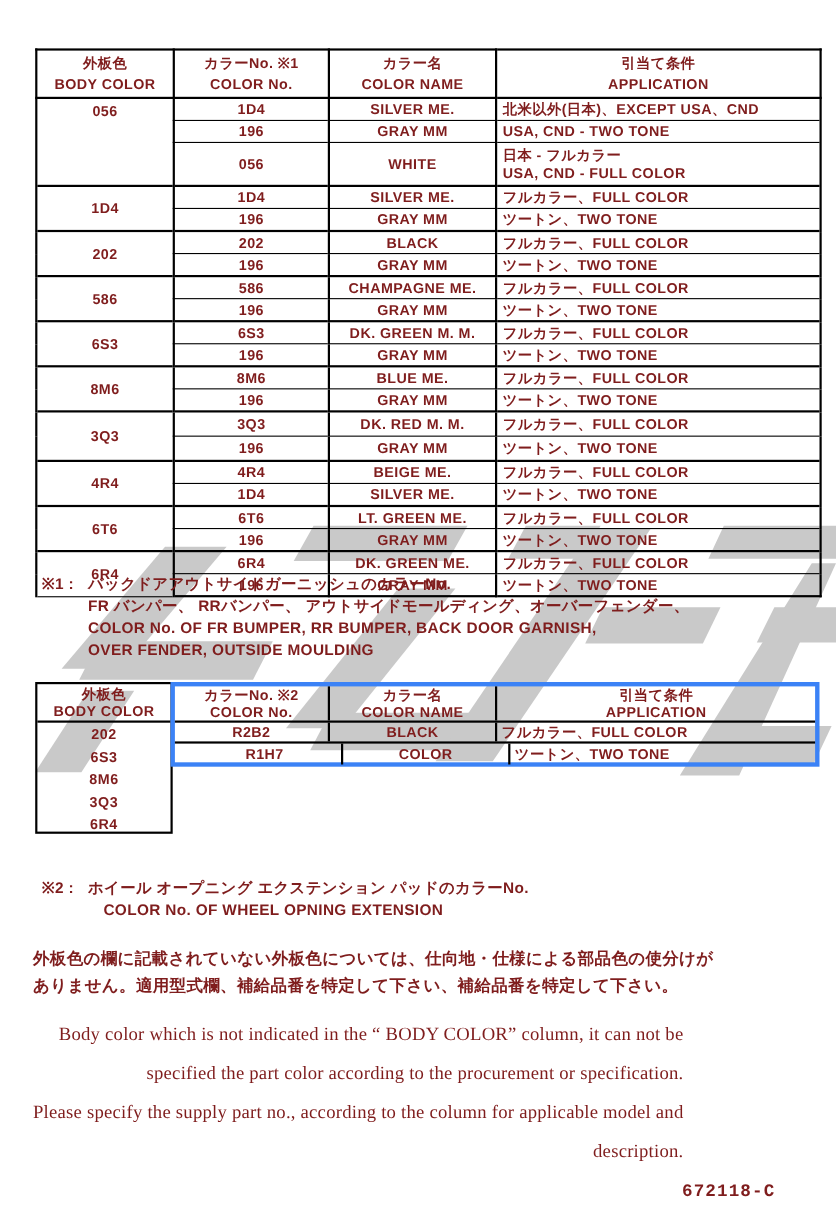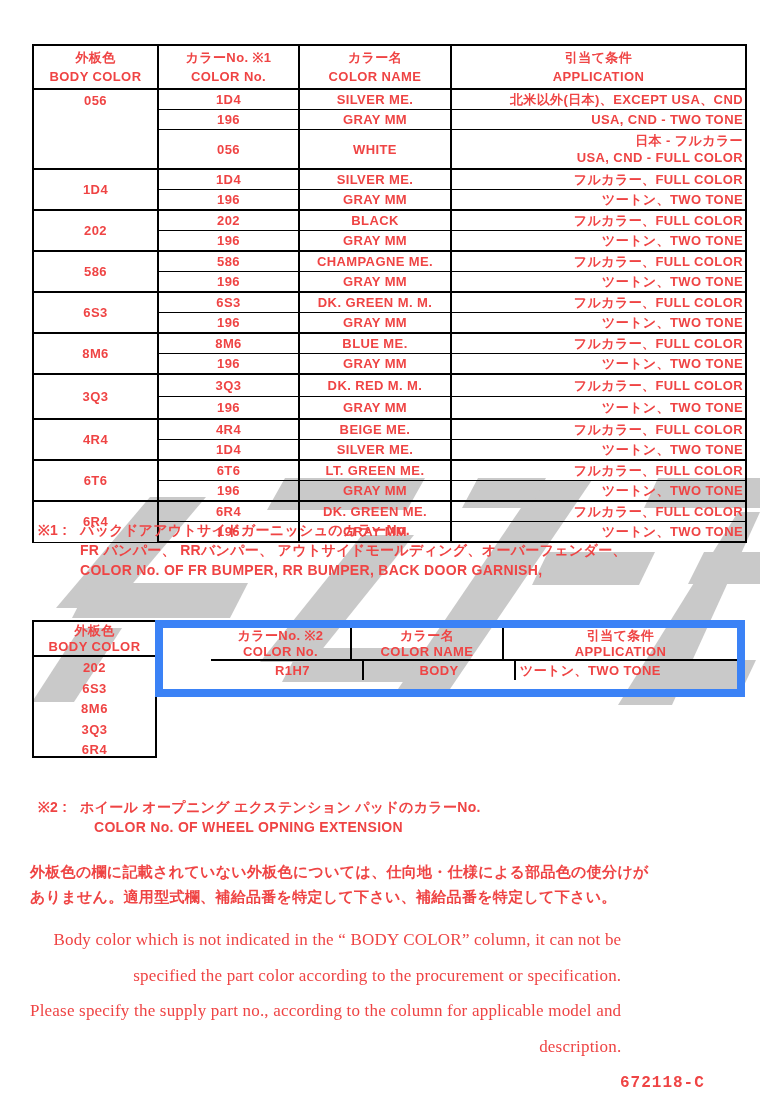--- a/index.html
+++ b/index.html
@@ -1,32 +1,32 @@
 <!DOCTYPE html>
 <html><head>
 <meta charset="utf-8">
 <style>
   html,body{margin:0;padding:0;background:#e8e8e8;}
   .page{position:relative;width:760px;height:1112px;background:#fff;overflow:hidden;
-        font-family:"Liberation Sans",sans-serif;color:#ef4444;}
+        font-family:"Liberation Sans",sans-serif;color:#7f1d1d;}
   .wm{position:absolute;left:0;top:0;z-index:0;}
   .layer{position:absolute;left:0;top:0;width:760px;height:1112px;z-index:1;}
 
   
   table.t1{position:absolute;left:32px;top:44px;border-collapse:collapse;table-layout:fixed;
            background:transparent;}
   .t1 th,.t1 td{border:2px solid #000;padding:0 2px;font-size:13px;font-weight:bold;
                 text-align:center;vertical-align:middle;letter-spacing:.4px;line-height:17px;
                 overflow:hidden;}
   .t1 td{border-top-width:1px;border-bottom-width:1px;}
   .t1 tr.gs td{border-top-width:2px;}
   .t1 tr:last-child td{border-bottom-width:2px;}
   .t1 th{height:42px;border-width:2px;}
   .t1 th .hl{line-height:19px;font-size:13px;}
-  .t1 td.app{text-align:right;padding-left:5px;white-space:pre-line;}
+  .t1 td.app{text-align:left;padding-left:5px;white-space:pre-line;}
   .t1 tr.r td{height:19px;}
   .t1 tr.rm td{height:21px;}
   .t1 tr.rt td{height:38px;}
   .t1 td.bc-top{vertical-align:top;padding-top:2px;}
 
   
   .note{position:absolute;display:flex;font-size:14px;font-weight:bold;line-height:20px;
         letter-spacing:.3px;}
   .note .lbl{width:42px;flex:0 0 42px;}
   .note1{left:38px;top:520px;}
@@ -35,21 +35,21 @@
 
   
   .t2{position:absolute;left:32px;top:620px;width:713px;height:140px;font-weight:bold;}
   .t2 *{box-sizing:border-box;}
   .t2-col1{position:absolute;left:0;top:0;width:125px;height:138px;border:2px solid #000;}
   .t2-col1 .hd{height:35px;border-bottom:2px solid #000;display:flex;flex-direction:column;
                justify-content:center;text-align:center;font-size:13px;line-height:16px;
                letter-spacing:.4px;}
   .t2-col1 .list{text-align:center;font-size:13px;line-height:20.5px;white-space:pre-line;
                  padding-top:1px;letter-spacing:.5px;}
-  .t2-right{position:absolute;left:123px;top:0;width:590px;height:77px;border:8px solid #3b82f6;padding-left:48px;}
+  .t2-right{position:absolute;left:123px;top:0;width:590px;height:77px;border:4px solid #3b82f6;}
   .t2-right .row{display:flex;}
   .t2-right .hrow{height:33px;border-bottom:2px solid #000;}
   .t2-right .drow1{height:19px;border-bottom:2px solid #000;}
   .t2-right .drow2{height:19px;margin-left:12px;}
   .t2-right .c1{width:141px;flex:0 0 141px;border-right:2px solid #000;}
   .t2-right .c2{width:152px;flex:0 0 152px;border-right:2px solid #000;}
   .t2-right .c3{flex:1;}
   .t2-right .cell{display:flex;flex-direction:column;justify-content:center;text-align:center;
                   font-size:13px;line-height:16px;letter-spacing:.4px;}
   .t2-right .left{text-align:left;padding-left:4px;}
@@ -243,20 +243,21 @@
         </tr>
       </tbody>
     </table>
 
     <div class="note note1">
       <span class="lbl">※1 :</span>
       <span class="body">
         <div>バックドアアウトサイドガーニッシュのカラーNo.</div>
         <div>FR バンパー、 RRバンパー、 アウトサイドモールディング、オーバーフェンダー、</div>
         <div>COLOR No.  OF FR BUMPER, RR BUMPER,  BACK DOOR GARNISH,</div>
+        <div>OVER FENDER,  OUTSIDE MOULDING</div>
       </span>
     </div>
 
     <div class="t2">
       <div class="t2-col1">
         <div class="hd">
           <div>外板色</div>
           <div>BODY COLOR</div>
         </div>
         <div class="list">202
@@ -273,23 +274,28 @@
           </div>
           <div class="cell c2">
             <div>カラー名</div>
             <div>COLOR NAME</div>
           </div>
           <div class="cell c3">
             <div>引当て条件</div>
             <div>APPLICATION</div>
           </div>
         </div>
+        <div class="row drow1">
+          <div class="cell c1">R2B2</div>
+          <div class="cell c2">BLACK</div>
+          <div class="cell c3 left">フルカラー、FULL COLOR</div>
+        </div>
         <div class="row drow2">
           <div class="cell c1">R1H7</div>
-          <div class="cell c2">BODY</div>
+          <div class="cell c2">COLOR</div>
           <div class="cell c3 left">ツートン、TWO TONE</div>
         </div>
       </div>
     </div>
 
     <div class="note note2">
       <span class="lbl">※2 :</span>
       <span class="body">
         <div>ホイール オープニング エクステンション パッドのカラーNo.</div>
         <div class="en">COLOR No.  OF WHEEL OPNING EXTENSION</div>

